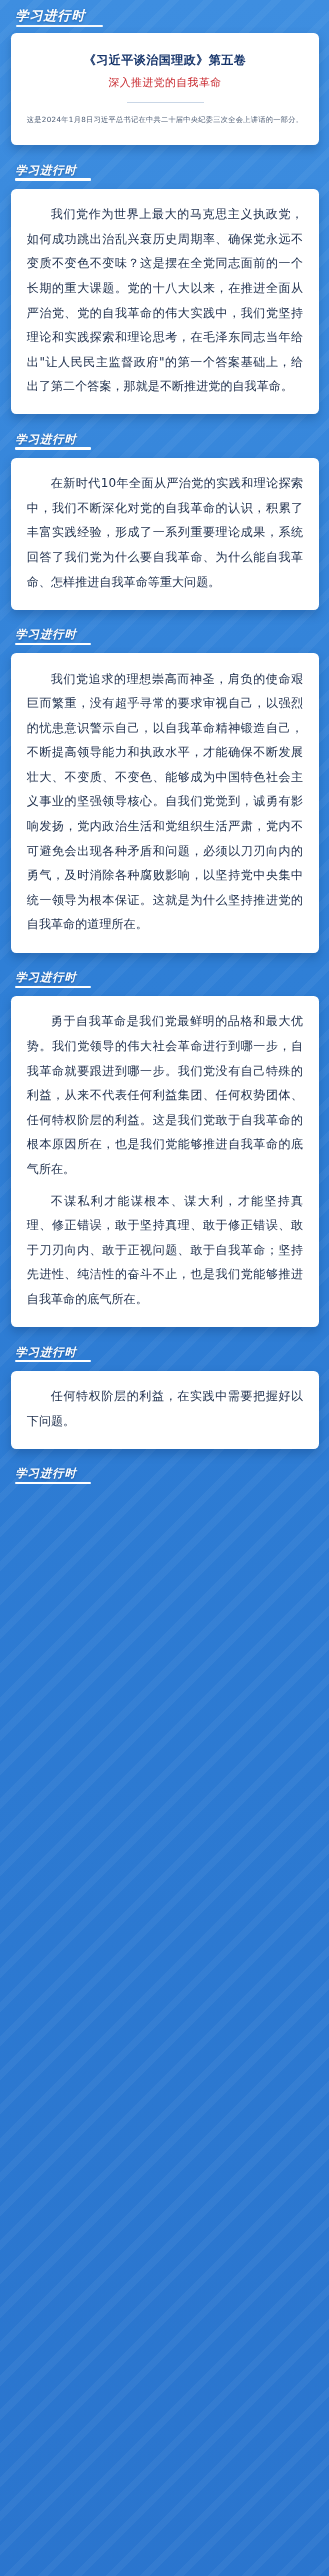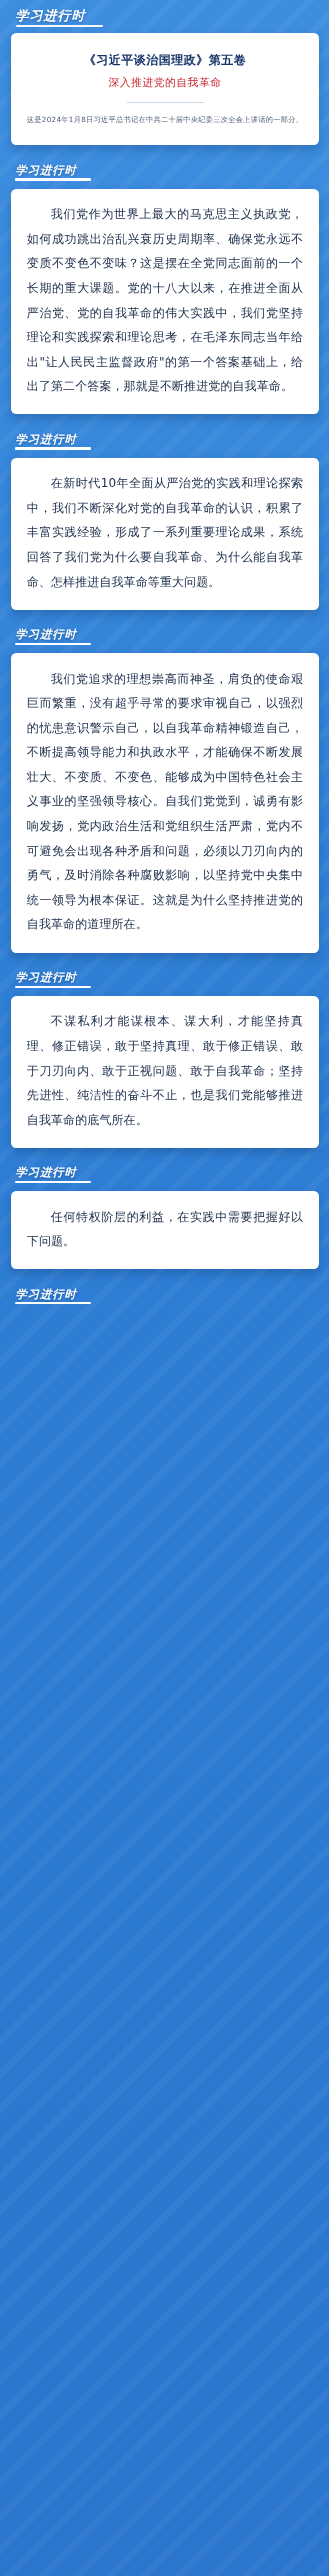--- a/index.html
+++ b/index.html
@@ -182,20 +182,21 @@
   </div>
   <div class="card">
     <p class="para">我们党追求的理想崇高而神圣，肩负的使命艰巨而繁重，没有超乎寻常的要求审视自己，以强烈的忧患意识警示自己，以自我革命精神锻造自己，不断提高领导能力和执政水平，才能确保不断发展壮大、不变质、不变色、能够成为中国特色社会主义事业的坚强领导核心。自我们党觉到，诚勇有影响发扬，党内政治生活和党组织生活严肃，党内不可避免会出现各种矛盾和问题，必须以刀刃向内的勇气，及时消除各种腐败影响，以坚持党中央集中统一领导为根本保证。这就是为什么坚持推进党的自我革命的道理所在。</p>
   </div>
 
   <div class="card-brand-wrap">
     <div class="card-brand">学习进行时</div>
     <div class="card-brand-underline"></div>
   </div>
   <div class="card">
+    <p class="para">勇于自我革命是我们党最鲜明的品格和最大优势。我们党领导的伟大社会革命进行到哪一步，自我革命就要跟进到哪一步。我们党没有自己特殊的利益，从来不代表任何利益集团、任何权势团体、任何特权阶层的利益。这是我们党敢于自我革命的根本原因所在，也是我们党能够推进自我革命的底气所在。</p>
     <p class="para">不谋私利才能谋根本、谋大利，才能坚持真理、修正错误，敢于坚持真理、敢于修正错误、敢于刀刃向内、敢于正视问题、敢于自我革命；坚持先进性、纯洁性的奋斗不止，也是我们党能够推进自我革命的底气所在。</p>
   </div>
 
   <div class="card-brand-wrap">
     <div class="card-brand">学习进行时</div>
     <div class="card-brand-underline"></div>
   </div>
   <div class="card">
     <p class="para">任何特权阶层的利益，在实践中需要把握好以下问题。</p>
   </div>

